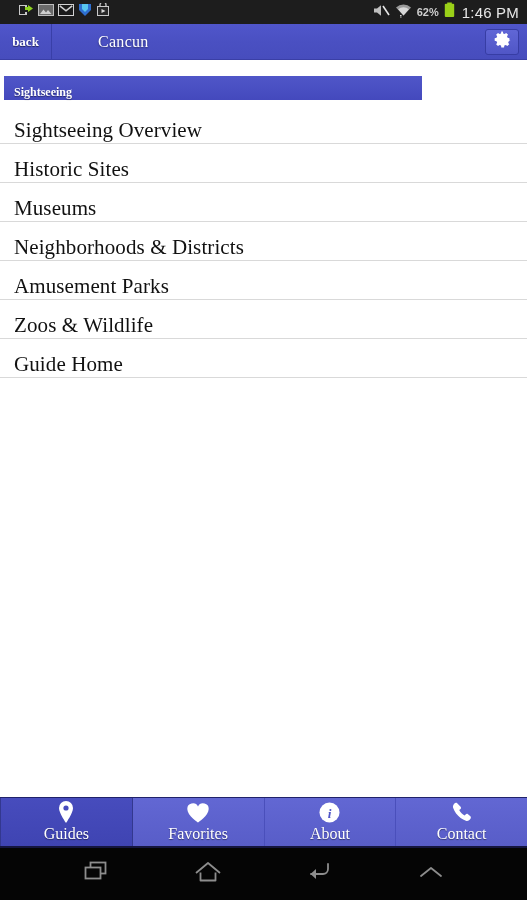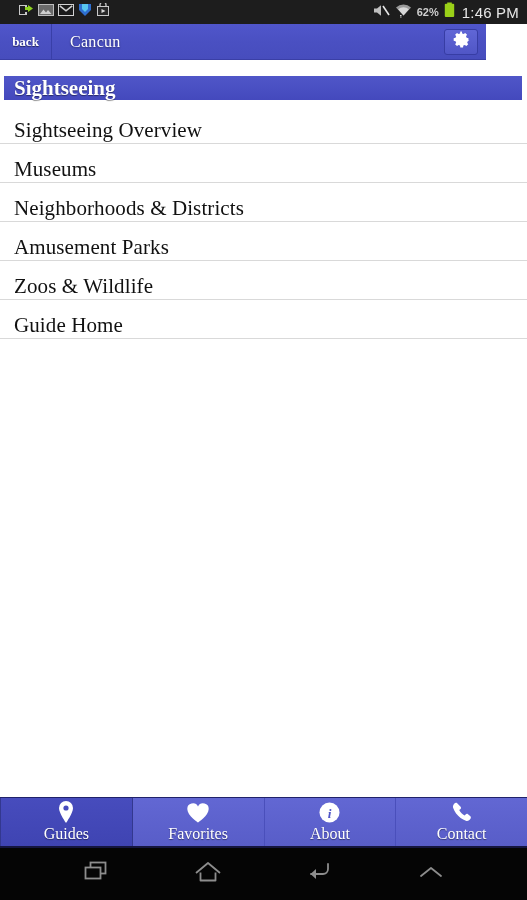--- a/index.html
+++ b/index.html
@@ -20,24 +20,25 @@
     font-family:"Liberation Sans", sans-serif;
   }
   .sb-left { display:flex; align-items:center; gap:4px; padding-left:10px; }
   .sb-right { display:flex; align-items:center; gap:5px; }
   .sb-ico { display:block; }
   .sb-pct { color:#cfcfcf; font-size:11px; font-weight:bold; letter-spacing:0px; }
   .sb-time { color:#e8e8e8; font-size:15px; letter-spacing:0.2px; padding-left:2px; }
 
   
   .titlebar {
-    position:absolute; top:24px; left:0; width:486px; height:36px;
+    position:absolute; top:24px; left:0; width:527px; height:36px;
     background:linear-gradient(180deg,#5056cb 0%,#4a50c2 50%,#474dbd 100%);
     display:flex; align-items:center;
     border-bottom:1px solid #3a3fa6;
+    gap:28px;
   }
   .back-btn {
     width:52px; height:36px;
     display:flex; align-items:center; justify-content:center;
     color:#ffffff; font-size:13px; font-weight:bold;
     text-shadow:0 1px 1px rgba(0,0,0,.55);
     border-right:1px solid #393fa8;
     cursor:pointer;
   }
   .app-title {
@@ -50,25 +51,25 @@
     width:34px; height:26px; margin-right:8px;
     background:linear-gradient(180deg,#6066d6 0%,#5056c6 100%);
     border:1px solid #373da4;
     border-radius:3px;
     display:flex; align-items:center; justify-content:center;
     cursor:pointer;
   }
 
   
   .section-head {
-    position:absolute; top:76px; left:4px; width:518px; height:24px;
+    position:absolute; top:76px; left:4px; width:418px; height:24px;
     background:linear-gradient(180deg,#5056c8 0%,#4449bd 100%);
-    display:flex; align-items:center;
+    display:flex; align-items:flex-end;
     padding-left:10px;
-    color:#ffffff; font-size:21px; font-weight:bold;
+    color:#ffffff; font-size:12px; font-weight:bold;
     text-shadow:0 1px 1px rgba(0,0,0,.45);
   }
 
   
   .list { position:absolute; top:105px; left:0; width:527px; }
   .list-row {
     height:39px; display:flex; align-items:flex-end;
     padding-left:14px;
     border-bottom:1px solid #d9d9d9;
     background:#fff; cursor:pointer;
@@ -193,20 +194,23 @@
 
   <div class="section-head">
     <span>Sightseeing</span>
   </div>
 
   <div class="list">
     <div class="list-row">
       <span class="list-row-label">Sightseeing Overview</span>
     </div>
     <div class="list-row">
+      <span class="list-row-label">Historic Sites</span>
+    </div>
+    <div class="list-row">
       <span class="list-row-label">Museums</span>
     </div>
     <div class="list-row">
       <span class="list-row-label">Neighborhoods &amp; Districts</span>
     </div>
     <div class="list-row">
       <span class="list-row-label">Amusement Parks</span>
     </div>
     <div class="list-row">
       <span class="list-row-label">Zoos &amp; Wildlife</span>

